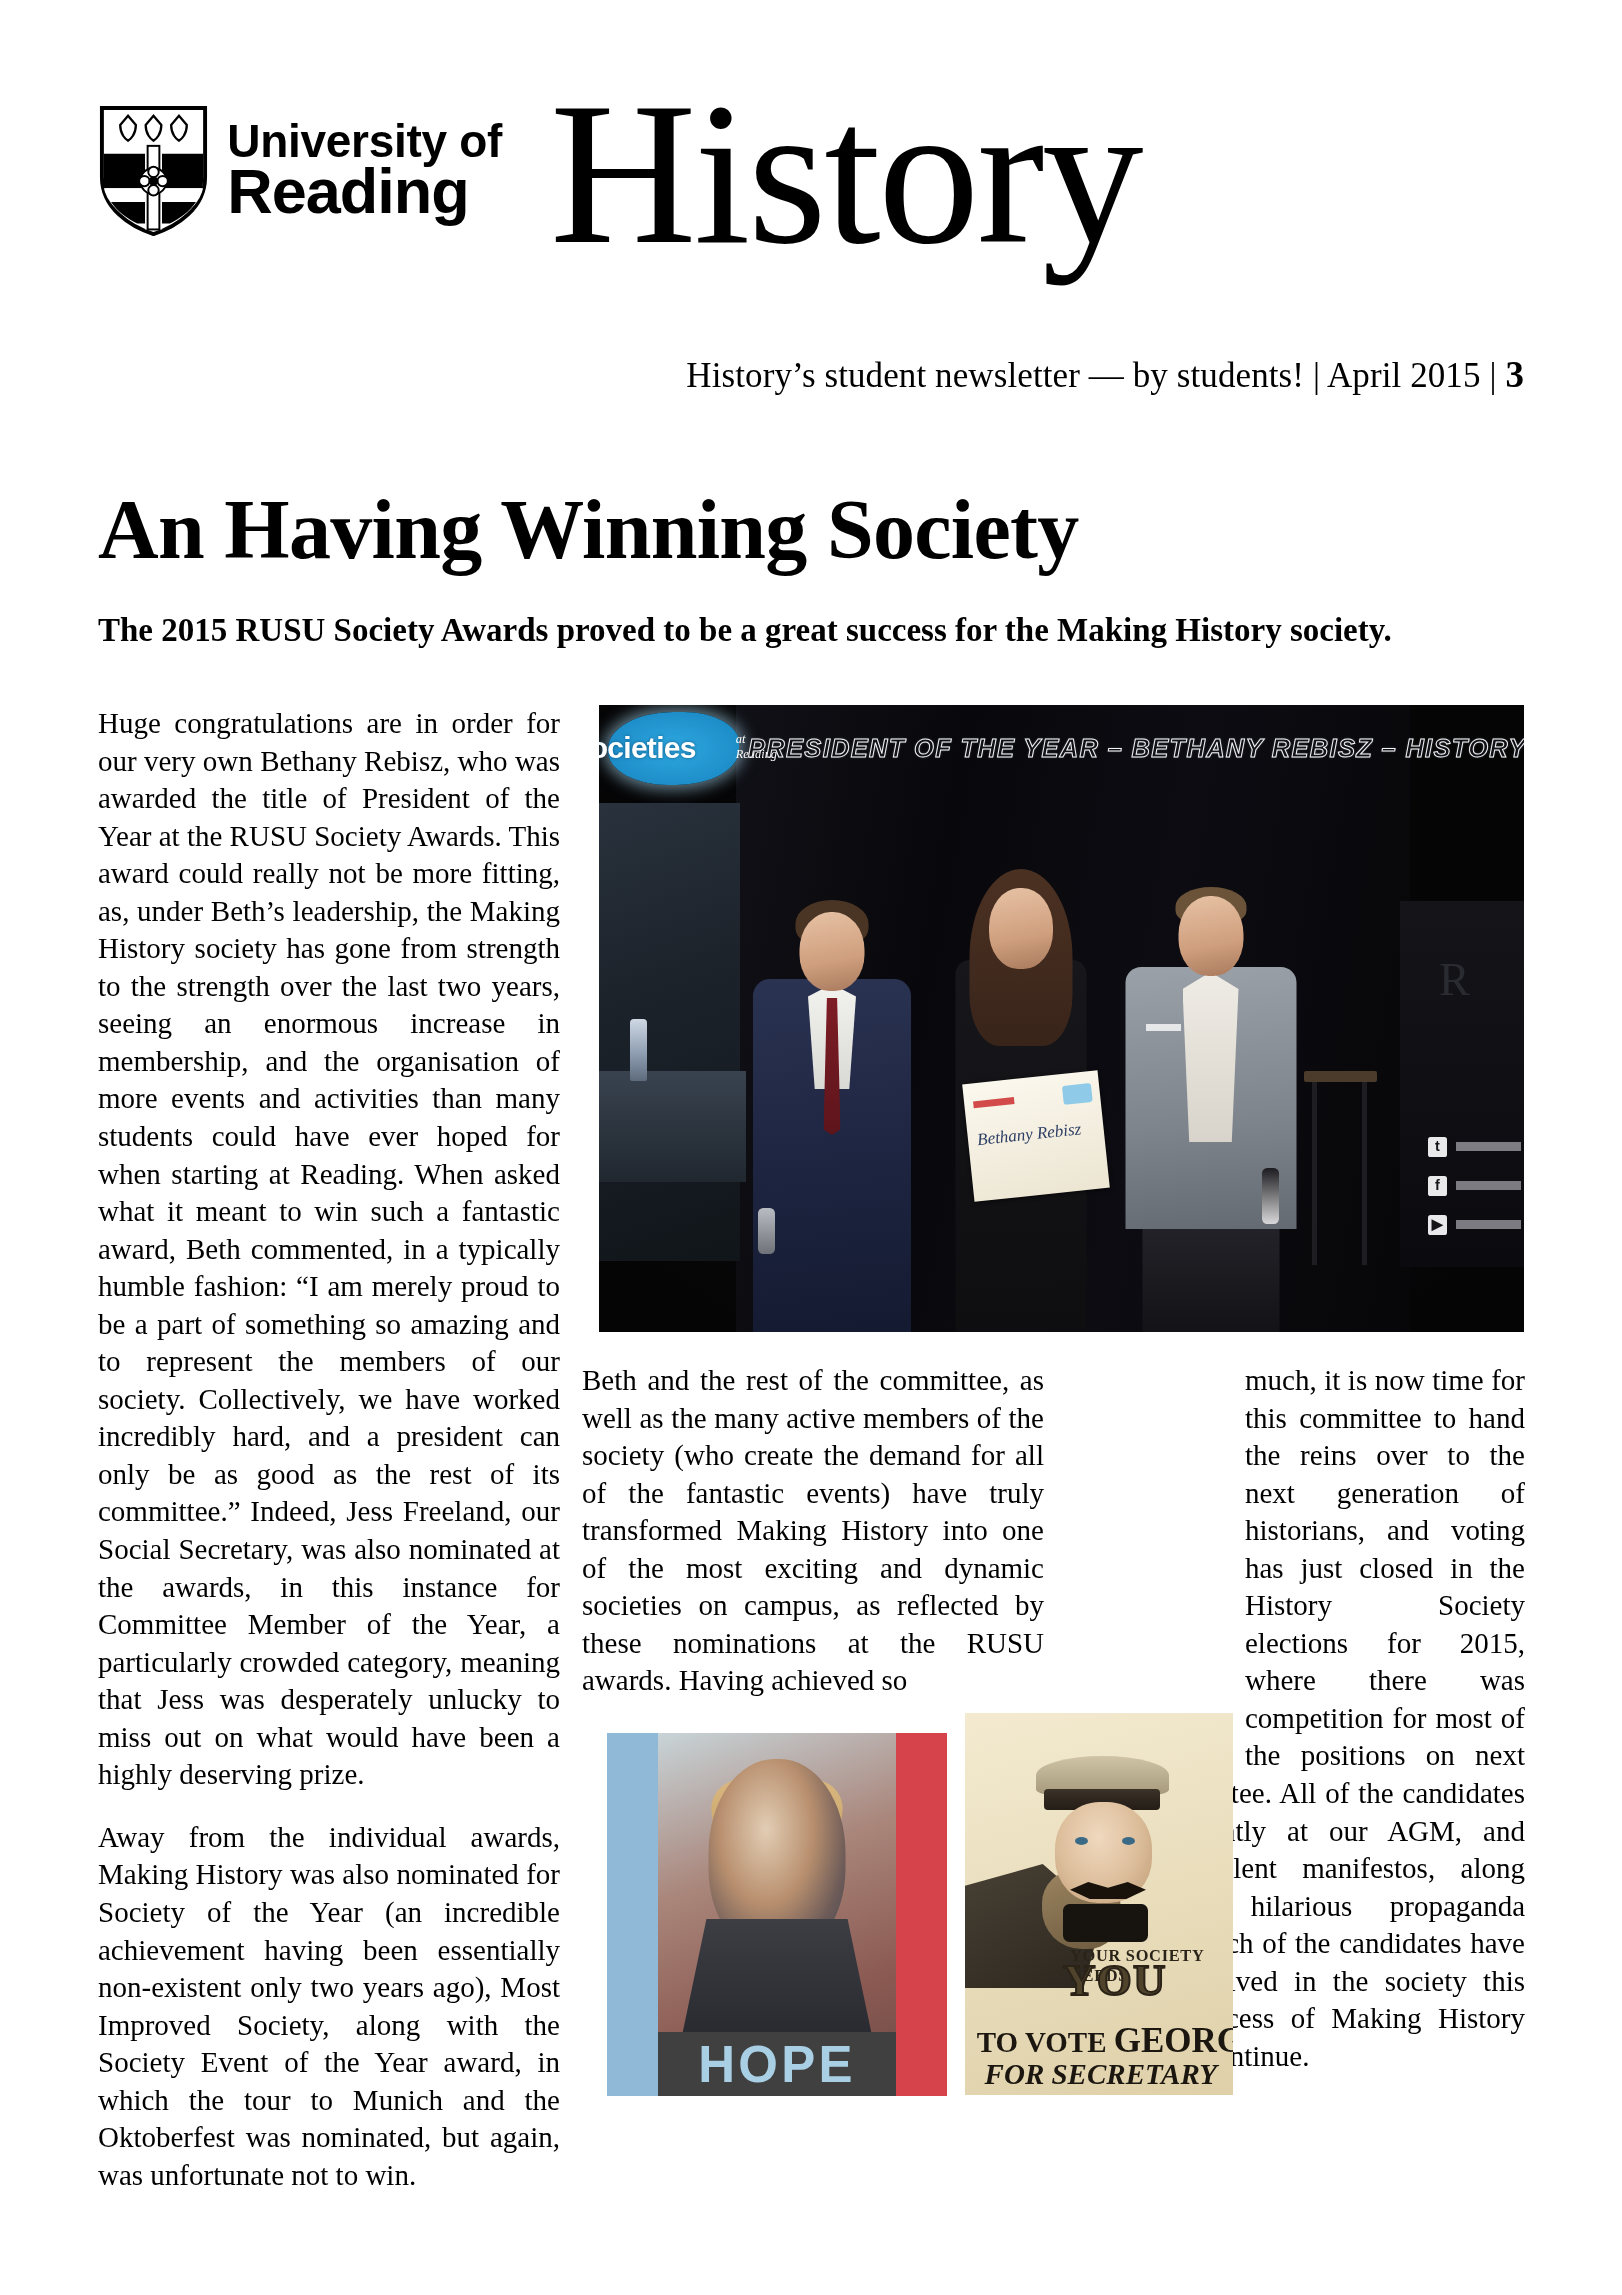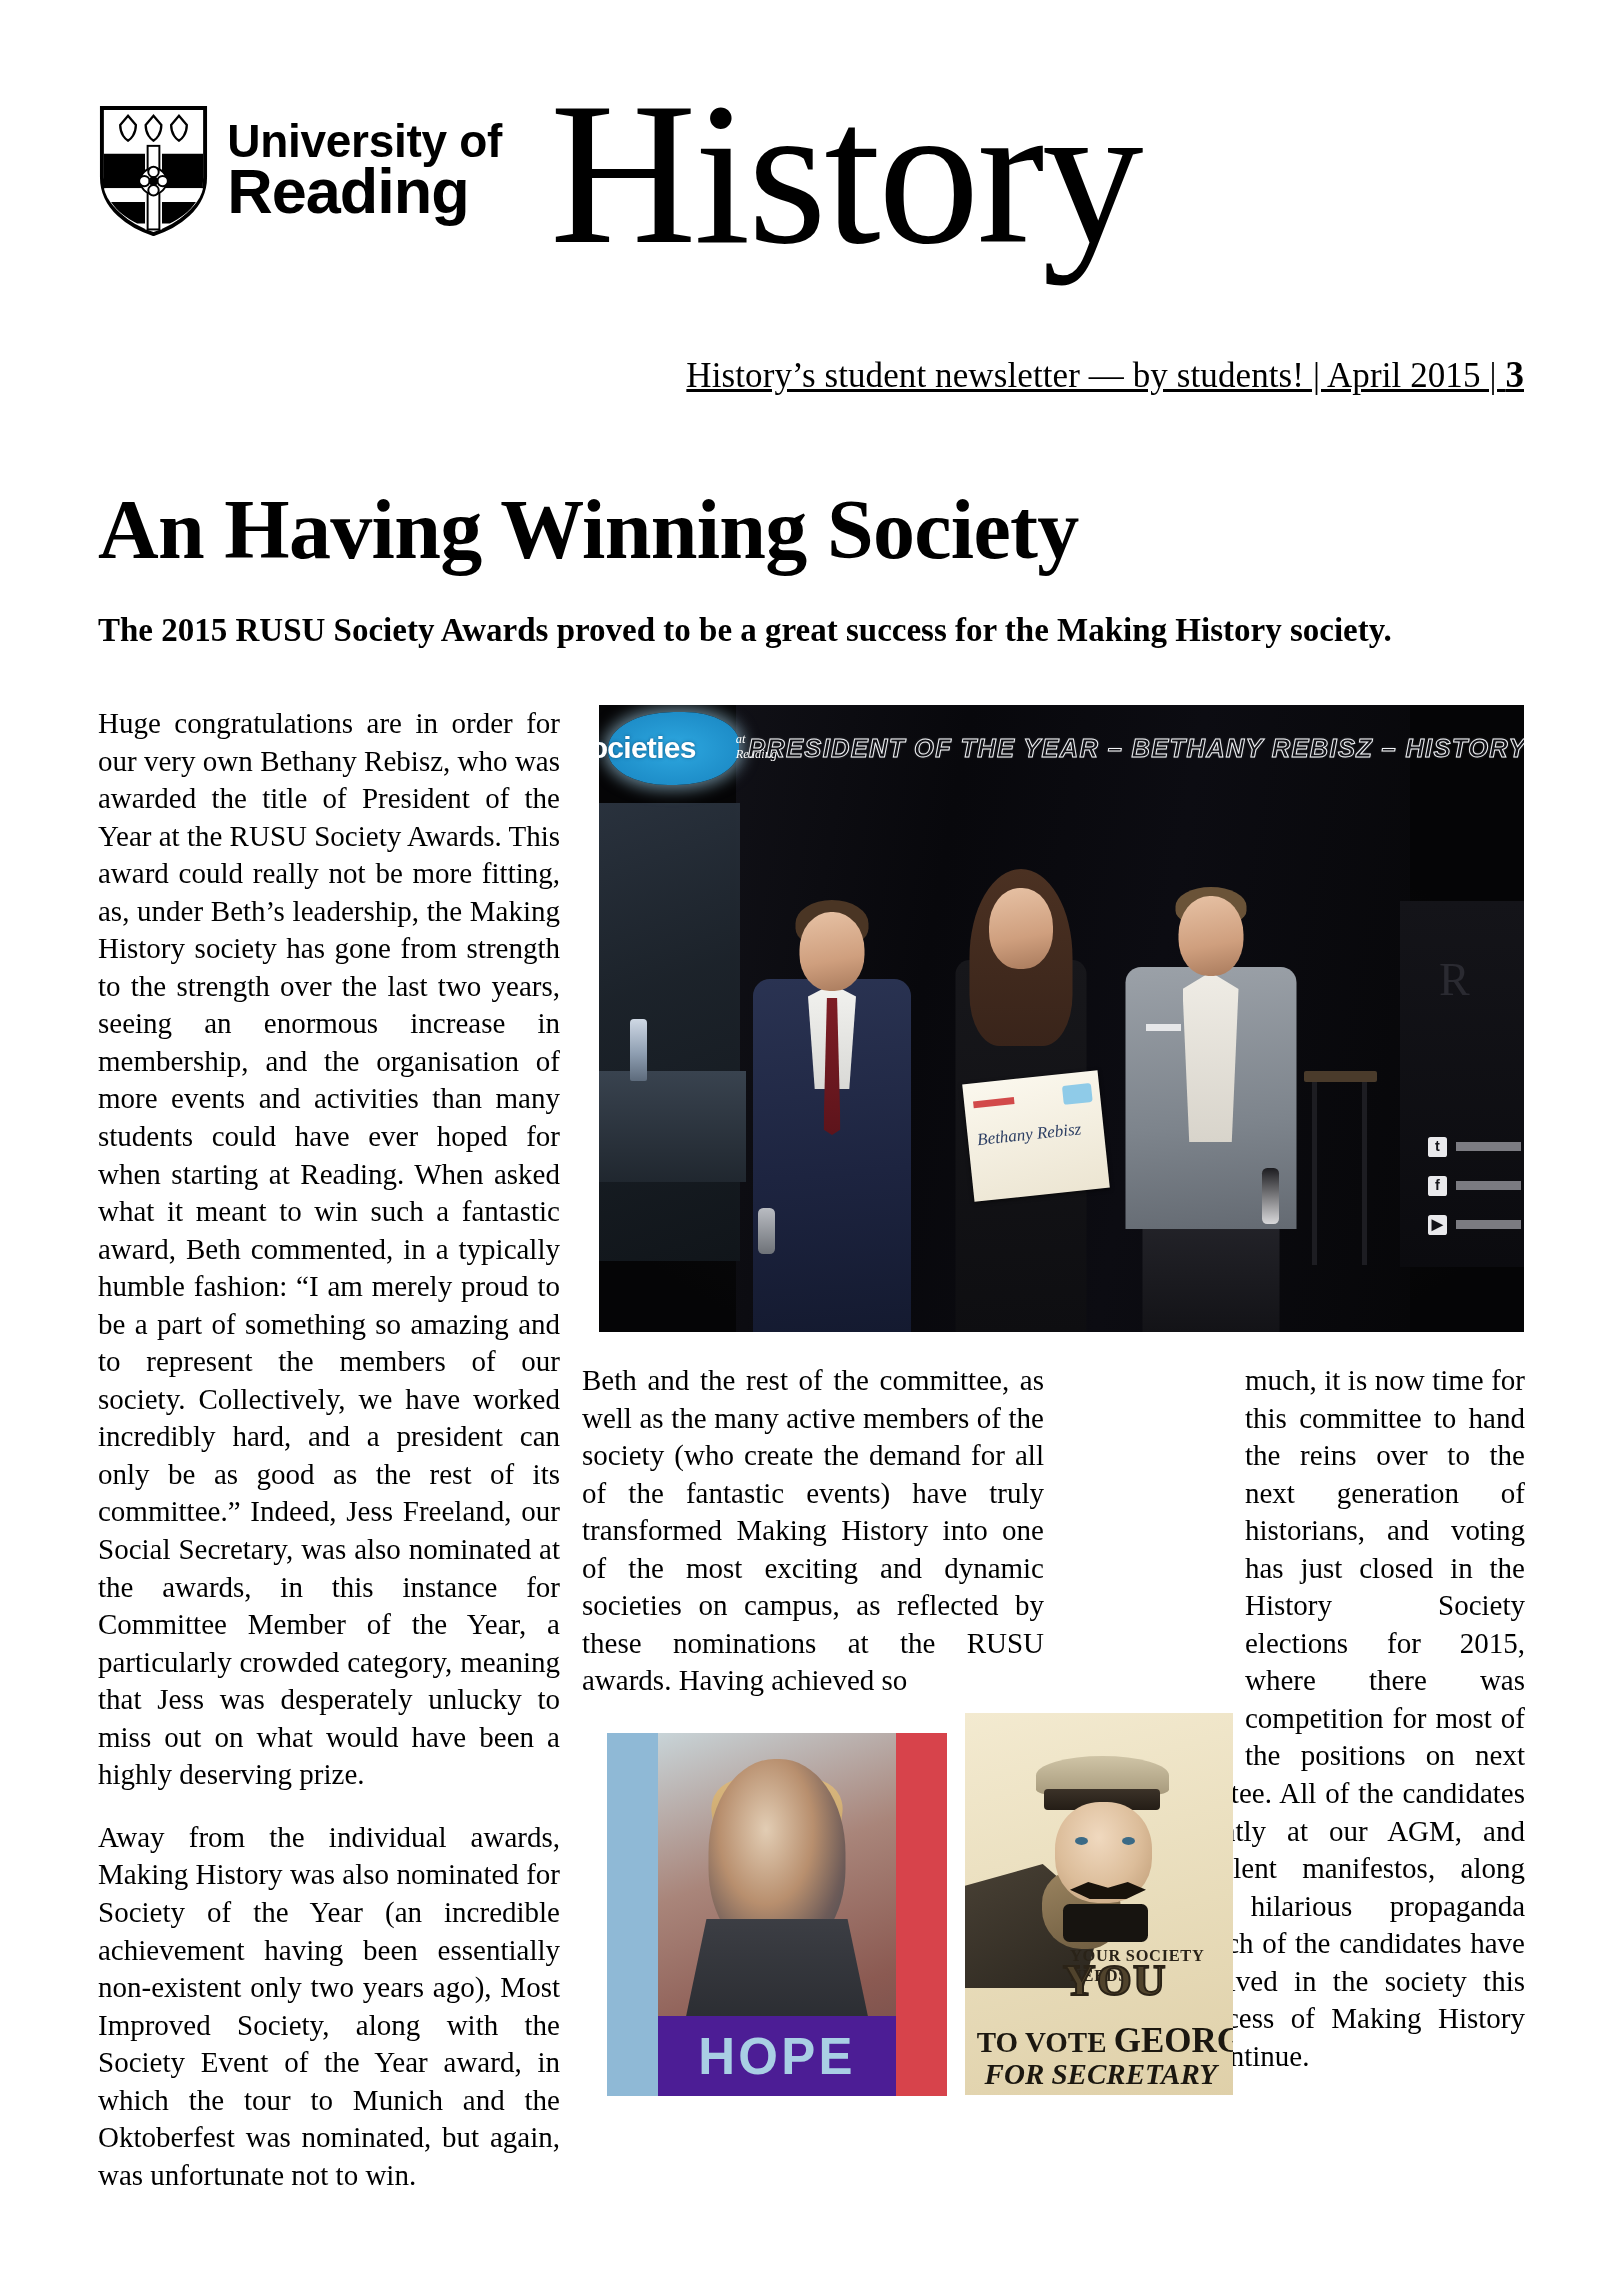--- a/index.html
+++ b/index.html
@@ -60,21 +60,20 @@
   }
 
   .subtitle-line {
     position: absolute;
     left: 98px;
     right: 98px;
     top: 353px;
     text-align: right;
     font-size: 35px;
     letter-spacing: 0.1px;
-    text-decoration: underline;
   }
   .subtitle-line .pagenum {
     font-weight: bold;
     font-size: 37px;
   }
 
   
   .headline {
     position: absolute;
     left: 98px;
@@ -351,22 +350,22 @@
   }
   .hope-hair-l { left: 63px; transform: rotate(-7deg); }
   .hope-hair-r { right: 63px; transform: rotate(7deg); }
   .hope-coat {
     position: absolute; left: 50%; bottom: 46px; transform: translateX(-50%);
     width: 196px; height: 131px;
     background: linear-gradient(180deg,#3c3e44 0%, #26282d 100%);
     clip-path: polygon(14% 0,86% 0,100% 100%,0 100%);
   }
   .hope-word {
-    position: absolute; left: 51px; right: 51px; bottom: 0; height: 80px;
-    background: #4c1d95;
+    position: absolute; left: 51px; right: 51px; bottom: 0; height: 64px;
+    background: #404040;
     display: flex; align-items: center; justify-content: center;
   }
   .hope-word span {
     font-family: "Liberation Sans", "DejaVu Sans", sans-serif;
     font-weight: bold; font-size: 51px; letter-spacing: 3.3px;
     color: #a9cfe4;
   }
 
   
   .poster-kitchener {

